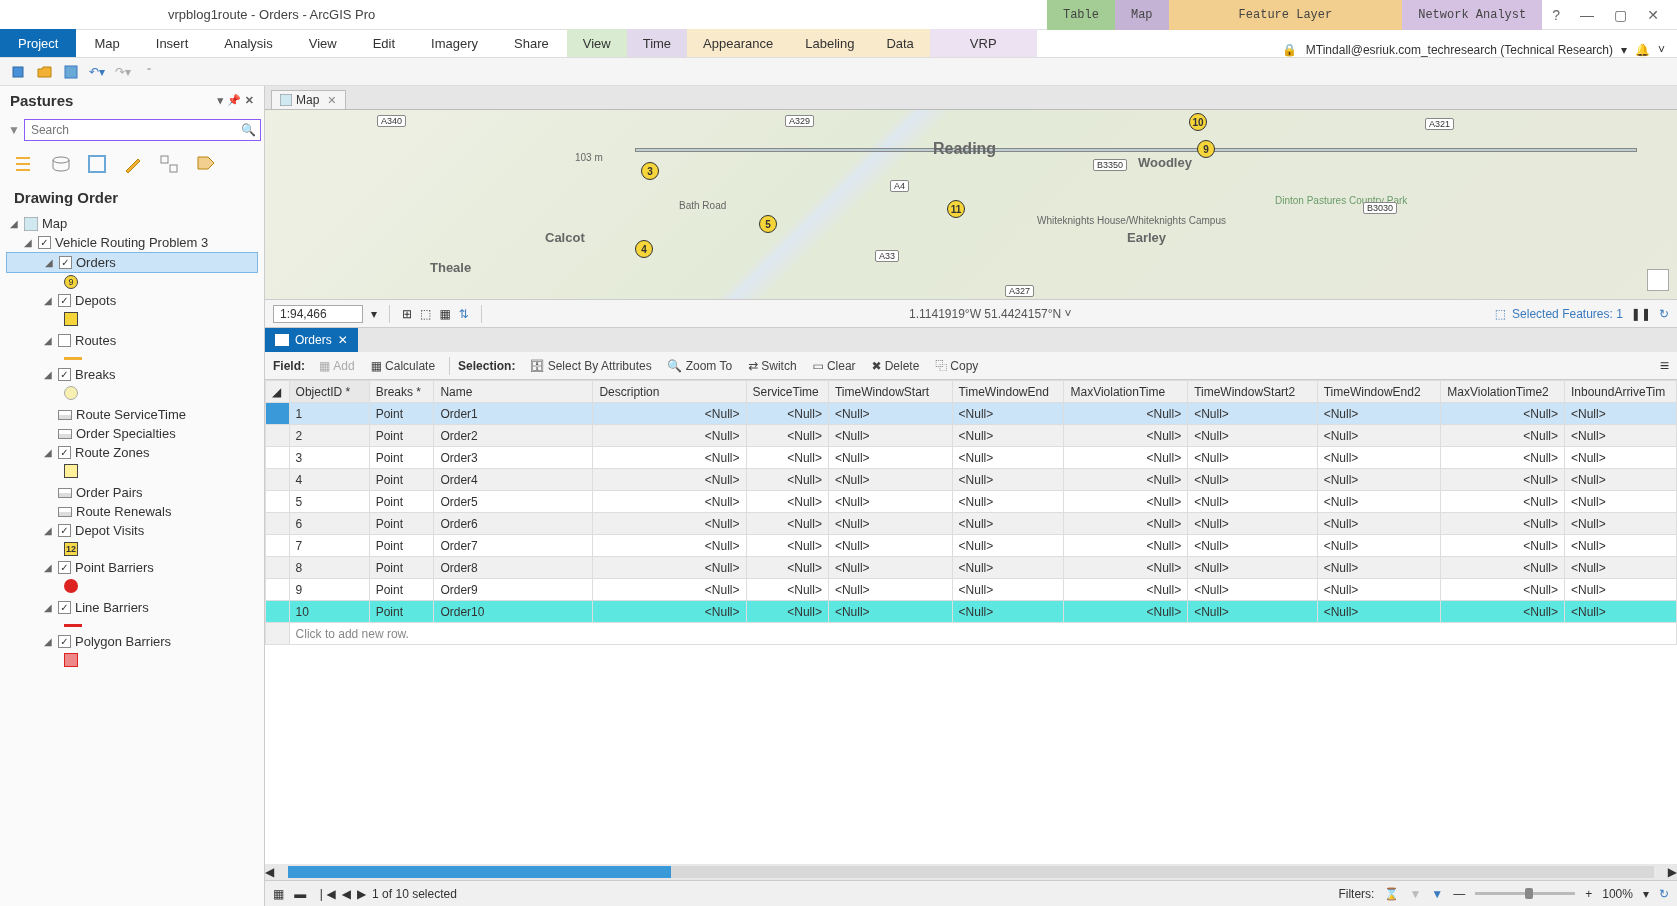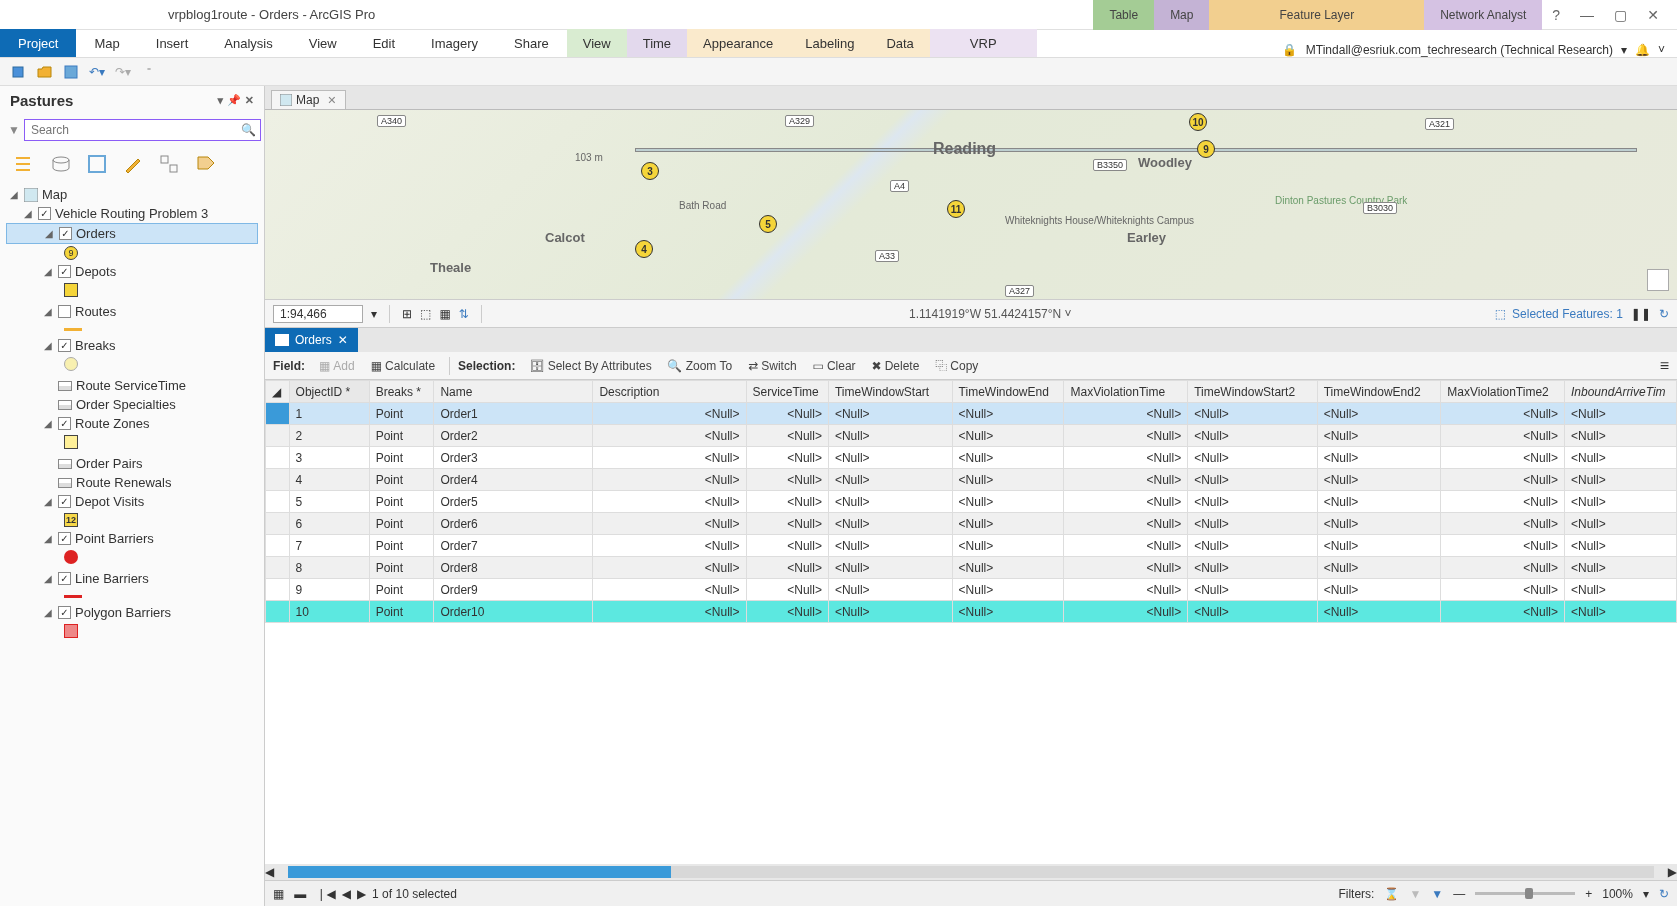--- a/index.html
+++ b/index.html
@@ -2,21 +2,21 @@
 <html><head>
 <meta charset="utf-8">
 <style>
 * { box-sizing: border-box; margin: 0; padding: 0; font-family: 'Segoe UI', Tahoma, sans-serif; }
 body { background: #f0f0f0; width: 1677px; height: 906px; overflow: hidden; font-size: 12px; color: #333; }
 
 
 .titlebar { height: 30px; background: #fff; display: flex; align-items: center; padding: 0 8px; border-bottom: 1px solid #e0e0e0; }
 .titlebar .title { flex: 1; font-size: 13px; color: #444; padding-left: 160px; }
 .titlebar .ctx-tabs { display: flex; height: 30px; }
-.ctx-tab { padding: 0 16px; font-size: 12px; display: flex; align-items: center; color: #444; }
+.ctx-tab { padding: 0 16px; font-size: 12px; display: flex; align-items: center; color: #444; font-family: Liberation Mono, monospace; }
 .ctx-tab.table { background: #a4cc95; }
 .ctx-tab.map { background: #c4b3d5; }
 .ctx-tab.feature { background: #f2cf8f; padding: 0 70px; }
 .ctx-tab.network { background: #d5c2e3; }
 .titlebar .win-controls { margin-left: auto; display: flex; gap: 20px; padding: 0 10px; }
 .win-btn { font-size: 14px; cursor: pointer; color: #666; }
 
 
 .ribbon-tabs { height: 28px; background: #fff; display: flex; align-items: flex-end; border-bottom: 1px solid #ddd; }
 .ribbon-tab { padding: 0 18px; height: 28px; display: flex; align-items: center; font-size: 13px; cursor: pointer; }
@@ -240,20 +240,21 @@
             <rect x="3" y="3" width="7" height="7" fill="none" stroke="#888"></rect>
             <rect x="12" y="12" width="7" height="7" fill="none" stroke="#888"></rect>
           </svg>
         </span>
       <span class="toc-tool">
           <svg width="22" height="22">
             <path d="M4 4 L14 4 L20 10 L14 16 L4 16 Z" fill="#f2cf8f" stroke="#b8860b"></path>
           </svg>
         </span>
     </div>
+    <div class="toc-heading">Drawing Order</div>
     <div class="toc-tree">
       <div class="tree-row">
           <span class="expand">◢</span>
           <svg width="14" height="14">
             <rect width="14" height="14" fill="#d0e8f0" stroke="#888"></rect>
           </svg>
           <span>Map</span>
         </div>
       <div class="tree-row indent1">
           <span class="expand">◢</span>
@@ -351,21 +352,21 @@
     <div class="map-area">
       <div class="map-bg"></div>
       <div class="map-ruler"></div>
       <div class="map-label" style="left:310px;top:42px;font-size:10px;font-weight:normal">103 m</div>
       <div class="map-label" style="left:668px;top:30px;font-size:16px">Reading</div>
       <div class="map-label" style="left:873px;top:45px">Woodley</div>
       <div class="map-label" style="left:862px;top:120px">Earley</div>
       <div class="map-label" style="left:280px;top:120px">Calcot</div>
       <div class="map-label" style="left:165px;top:150px">Theale</div>
       <div class="map-label" style="left:414px;top:90px;font-size:10px;font-weight:normal">Bath Road</div>
-      <div class="map-label" style="left:740px;top:105px;font-size:10px;font-weight:normal;text-align:center">Whiteknights House/Whiteknights Campus</div>
+      <div class="map-label" style="left:772px;top:105px;font-size:10px;font-weight:normal;text-align:center">Whiteknights House/Whiteknights Campus</div>
       <div class="map-label" style="left:1010px;top:85px;font-size:10px;font-weight:normal;color:#6a9c6a;text-align:center">Dinton Pastures Country Park</div>
       <div class="road-shield" style="left:112px;top:5px">A340</div>
       <div class="road-shield" style="left:520px;top:5px">A329</div>
       <div class="road-shield" style="left:1160px;top:8px">A321</div>
       <div class="road-shield" style="left:828px;top:49px">B3350</div>
       <div class="road-shield" style="left:625px;top:70px">A4</div>
       <div class="road-shield" style="left:610px;top:140px">A33</div>
       <div class="road-shield" style="left:1098px;top:92px">B3030</div>
       <div class="road-shield" style="left:740px;top:175px">A327</div>
       <div class="map-pin" style="left:376px;top:52px">3</div>
@@ -451,21 +452,21 @@
               <th style="width: 55px;">Breaks *</th>
               <th style="width: 135px;">Name</th>
               <th style="width: 130px;">Description</th>
               <th style="width: 70px;">ServiceTime</th>
               <th style="width: 105px;">TimeWindowStart</th>
               <th style="width: 95px;">TimeWindowEnd</th>
               <th style="width: 105px;">MaxViolationTime</th>
               <th style="width: 110px;">TimeWindowStart2</th>
               <th style="width: 105px;">TimeWindowEnd2</th>
               <th style="width: 105px;">MaxViolationTime2</th>
-              <th style="width: 95px; font-style: italic;">InboundArriveTim</th>
+              <th style="width: 95px;">InboundArriveTim</th>
             </tr>
           </thead>
         <tbody id="grid-body">
             <tr class="odd sel-hi">
               <td class="rowhead"></td>
               <td>1</td>
               <td>Point</td>
               <td>Order1</td>
               <td class="num-col">&lt;Null&gt;</td>
               <td class="num-col">&lt;Null&gt;</td>
@@ -604,20 +605,24 @@
               <td>Order10</td>
               <td class="num-col">&lt;Null&gt;</td>
               <td class="num-col">&lt;Null&gt;</td>
               <td>&lt;Null&gt;</td>
               <td>&lt;Null&gt;</td>
               <td class="num-col">&lt;Null&gt;</td>
               <td>&lt;Null&gt;</td>
               <td>&lt;Null&gt;</td>
               <td class="num-col">&lt;Null&gt;</td>
               <td>&lt;Null&gt;</td>
+            </tr>
+            <tr class="newrow">
+              <td class="rowhead"></td>
+              <td colspan="12">Click to add new row.</td>
             </tr>
           </tbody>
       </table>
     </div>
 
     <div class="hscroll">
       <span>◀</span>
       <div class="hscroll-track">
           <div class="hscroll-thumb"></div>
         </div>

